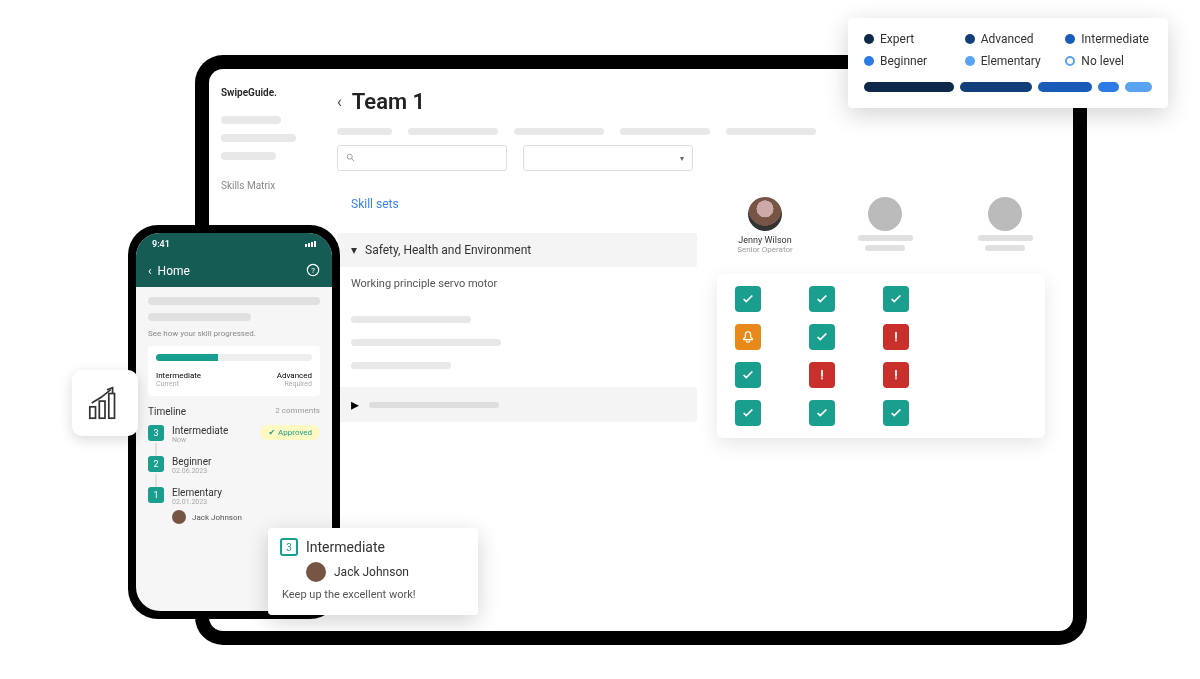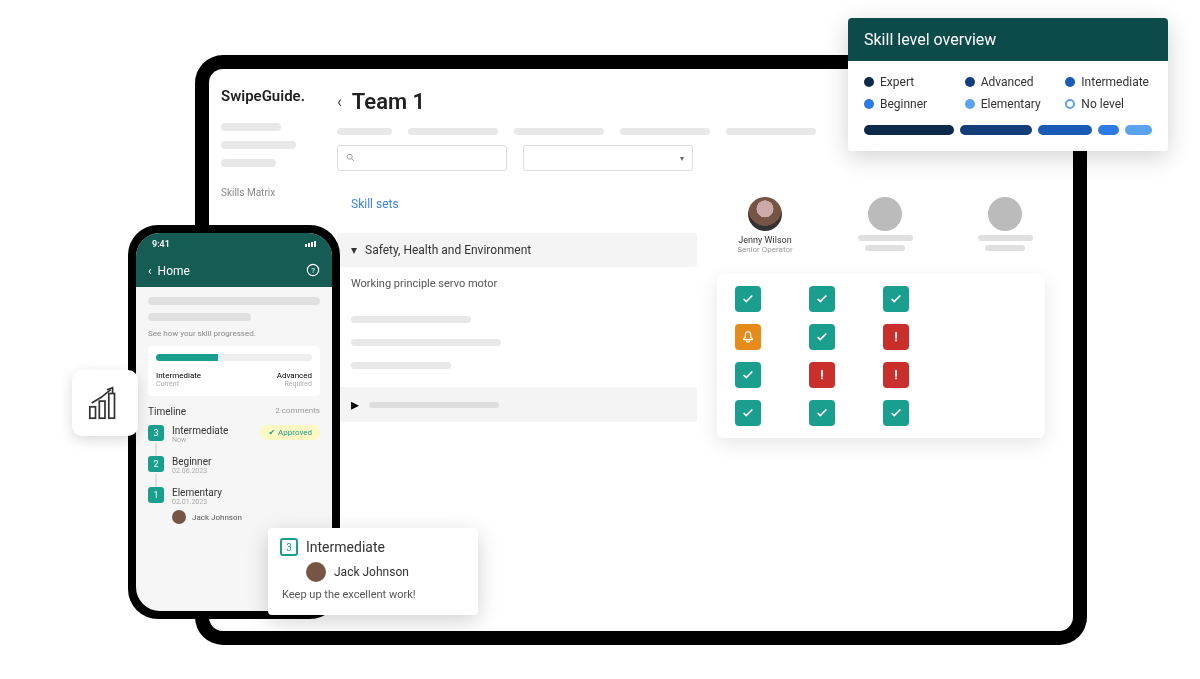--- a/index.html
+++ b/index.html
@@ -2,21 +2,21 @@
 <html><head>
 <meta charset="utf-8">
 <style>
   * { box-sizing: border-box; margin: 0; padding: 0; }
   body { font-family: -apple-system, BlinkMacSystemFont, "Segoe UI", Roboto, sans-serif; width: 1200px; height: 679px; position: relative; background: #fff; }
 
   
   .tablet { position: absolute; left: 195px; top: 55px; width: 892px; height: 590px; background: #000; border-radius: 28px; padding: 14px; }
   .tablet-inner { width: 100%; height: 100%; background: #fff; border-radius: 14px; overflow: hidden; display: flex; }
   .tablet-sidebar { width: 130px; padding: 18px 12px; }
-  .tablet-logo { font-size: 15px; font-weight: 600; color: #222; margin-bottom: 18px; }
+  .tablet-logo { font-size: 10px; font-weight: 600; color: #222; margin-bottom: 18px; }
   .sb-line { height: 8px; background: #e8e8e8; border-radius: 4px; margin-bottom: 10px; }
   .sb-line.w1 { width: 60px; } .sb-line.w2 { width: 75px; } .sb-line.w3 { width: 55px; }
   .sb-label { font-size: 10px; color: #888; margin-top: 20px; }
 
   .tablet-main { flex: 1; padding: 20px 28px 0 10px; }
   .team-header { display: flex; align-items: center; gap: 10px; margin-bottom: 14px; }
   .team-header .back { font-size: 16px; color: #444; }
   .team-header h1 { font-size: 22px; font-weight: 600; color: #222; }
   .crumbs { display: flex; gap: 16px; margin-bottom: 10px; }
   .crumb { height: 7px; background: #e8e8e8; border-radius: 4px; }
@@ -253,21 +253,20 @@
                 </div>
             </div>
           </div>
         </div>
       </div>
     </div>
   </div>
 </div>
 
 <div class="overview-card">
-  <div class="overview-header">Skill level overview</div>
   <div class="overview-body">
     <div class="legend-grid">
       <div class="legend-item">
           <span class="dot expert"></span>
           <span>Expert</span>
         </div>
       <div class="legend-item">
           <span class="dot advanced"></span>
           <span>Advanced</span>
         </div>

